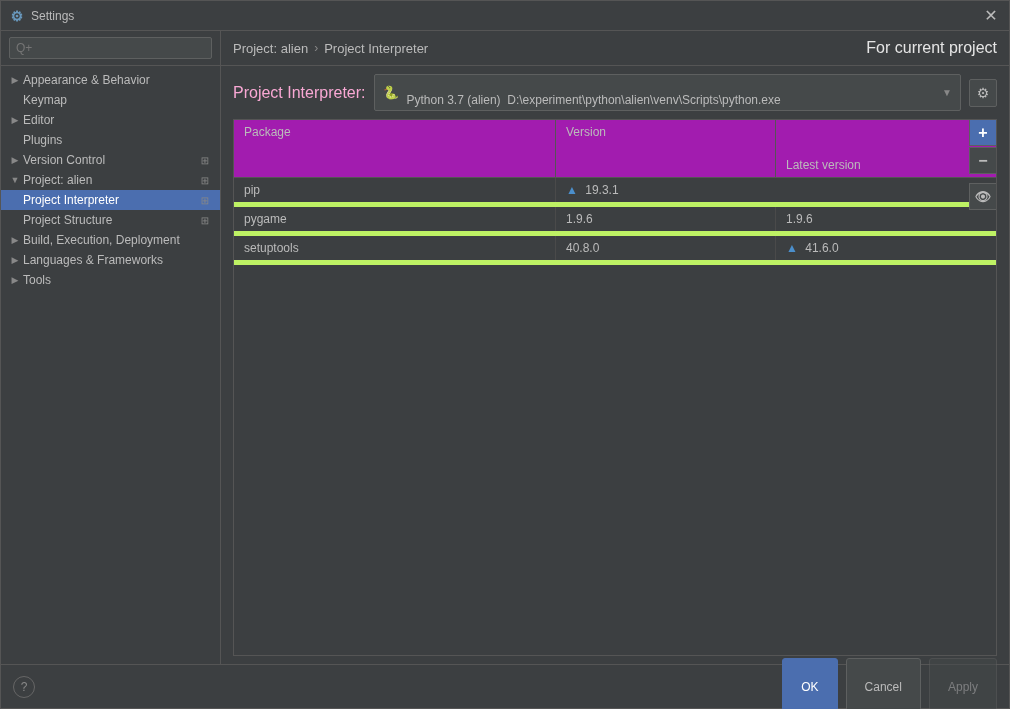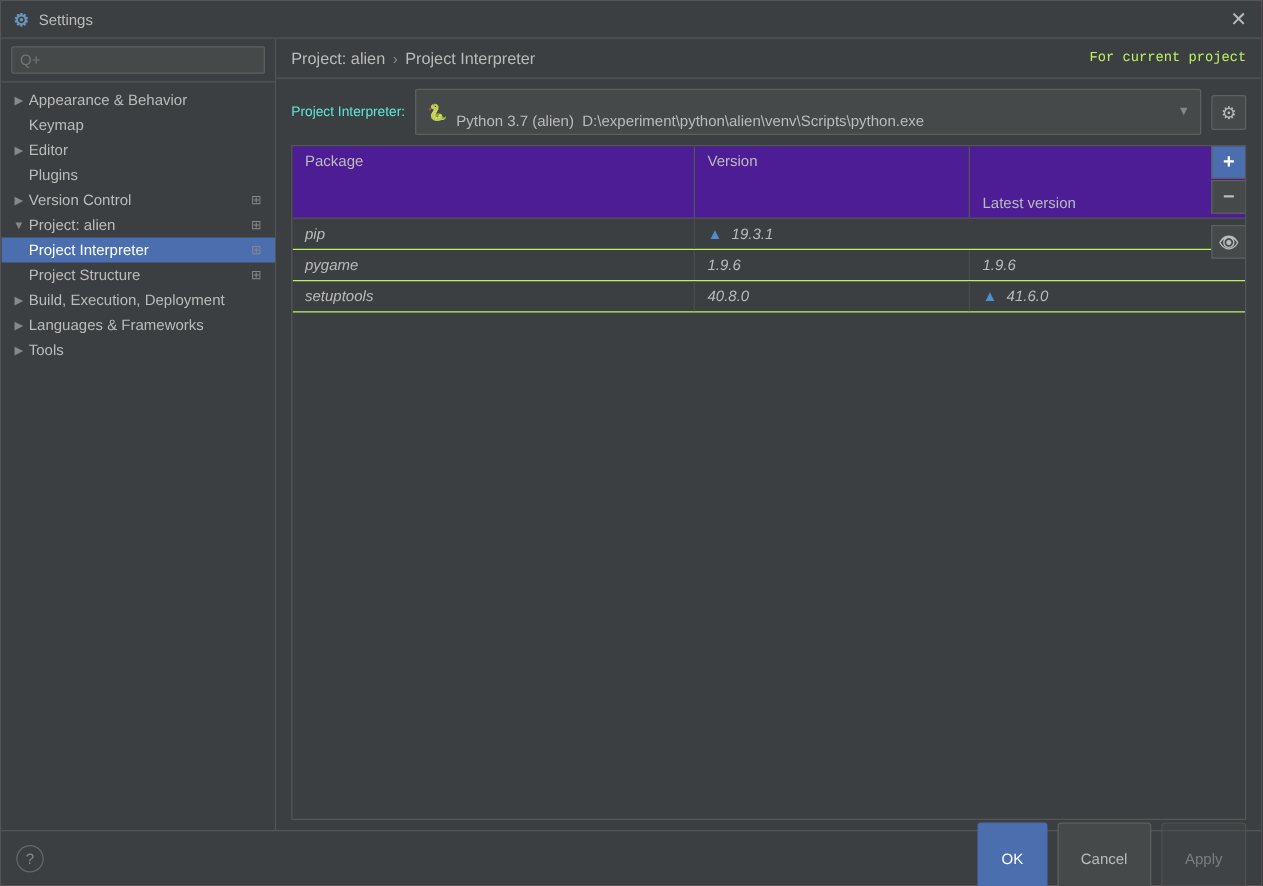--- a/index.html
+++ b/index.html
@@ -170,38 +170,37 @@
     }
 
     .breadcrumb-current {
       font-size: 13px;
       color: #bbbbbb;
       font-weight: 500;
     }
 
     .for-project-link {
       margin-left: auto;
-      color: #bef264;
-      cursor: pointer;
-      font-size: 11px;
+      color: #e5e5e5;
+      cursor: pointer;
+      font-size: 16px;
       text-decoration: none;
-      font-family: Liberation Mono, monospace;
     }
 
     .interpreter-row {
       padding: 8px 12px;
       display: flex;
       align-items: center;
       flex-shrink: 0;
       gap: 8px;
     }
 
     .interpreter-label {
-      color: #5eead4;
-      font-size: 11px;
+      color: #f9a8d4;
+      font-size: 16px;
       white-space: nowrap;
     }
 
     .interpreter-selector {
       flex: 1;
       background: #45494a;
       border: 1px solid #5e6060;
       color: #bbbbbb;
       padding: 3px 8px;
       font-size: 12px;
@@ -257,21 +256,21 @@
       border: 1px solid #555;
       display: flex;
       flex-direction: column;
       overflow: hidden;
       position: relative;
     }
 
     .table-header {
       display: grid;
       grid-template-columns: 1fr 220px 220px;
-      background: #4c1d95;
+      background: #a21caf;
       border-bottom: 1px solid #555;
       flex-shrink: 0;
     }
 
     .table-header-cell {
       padding: 5px 10px;
       font-size: 12px;
       color: #bbbbbb;
       border-right: 1px solid #555;
     }
@@ -282,22 +281,21 @@
     }
 
     .table-body {
       flex: 1;
       overflow-y: auto;
     }
 
     .table-row {
       display: grid;
       grid-template-columns: 1fr 220px 220px;
-      border-bottom: 1px solid #bef264;
-      font-style: italic;
+      border-bottom: 5px solid #bef264;
     }
 
     .table-cell {
       padding: 5px 10px;
       font-size: 12px;
       color: #bbbbbb;
       border-right: 1px solid #4a4a4a;
     }
 
     .table-cell:last-child {

